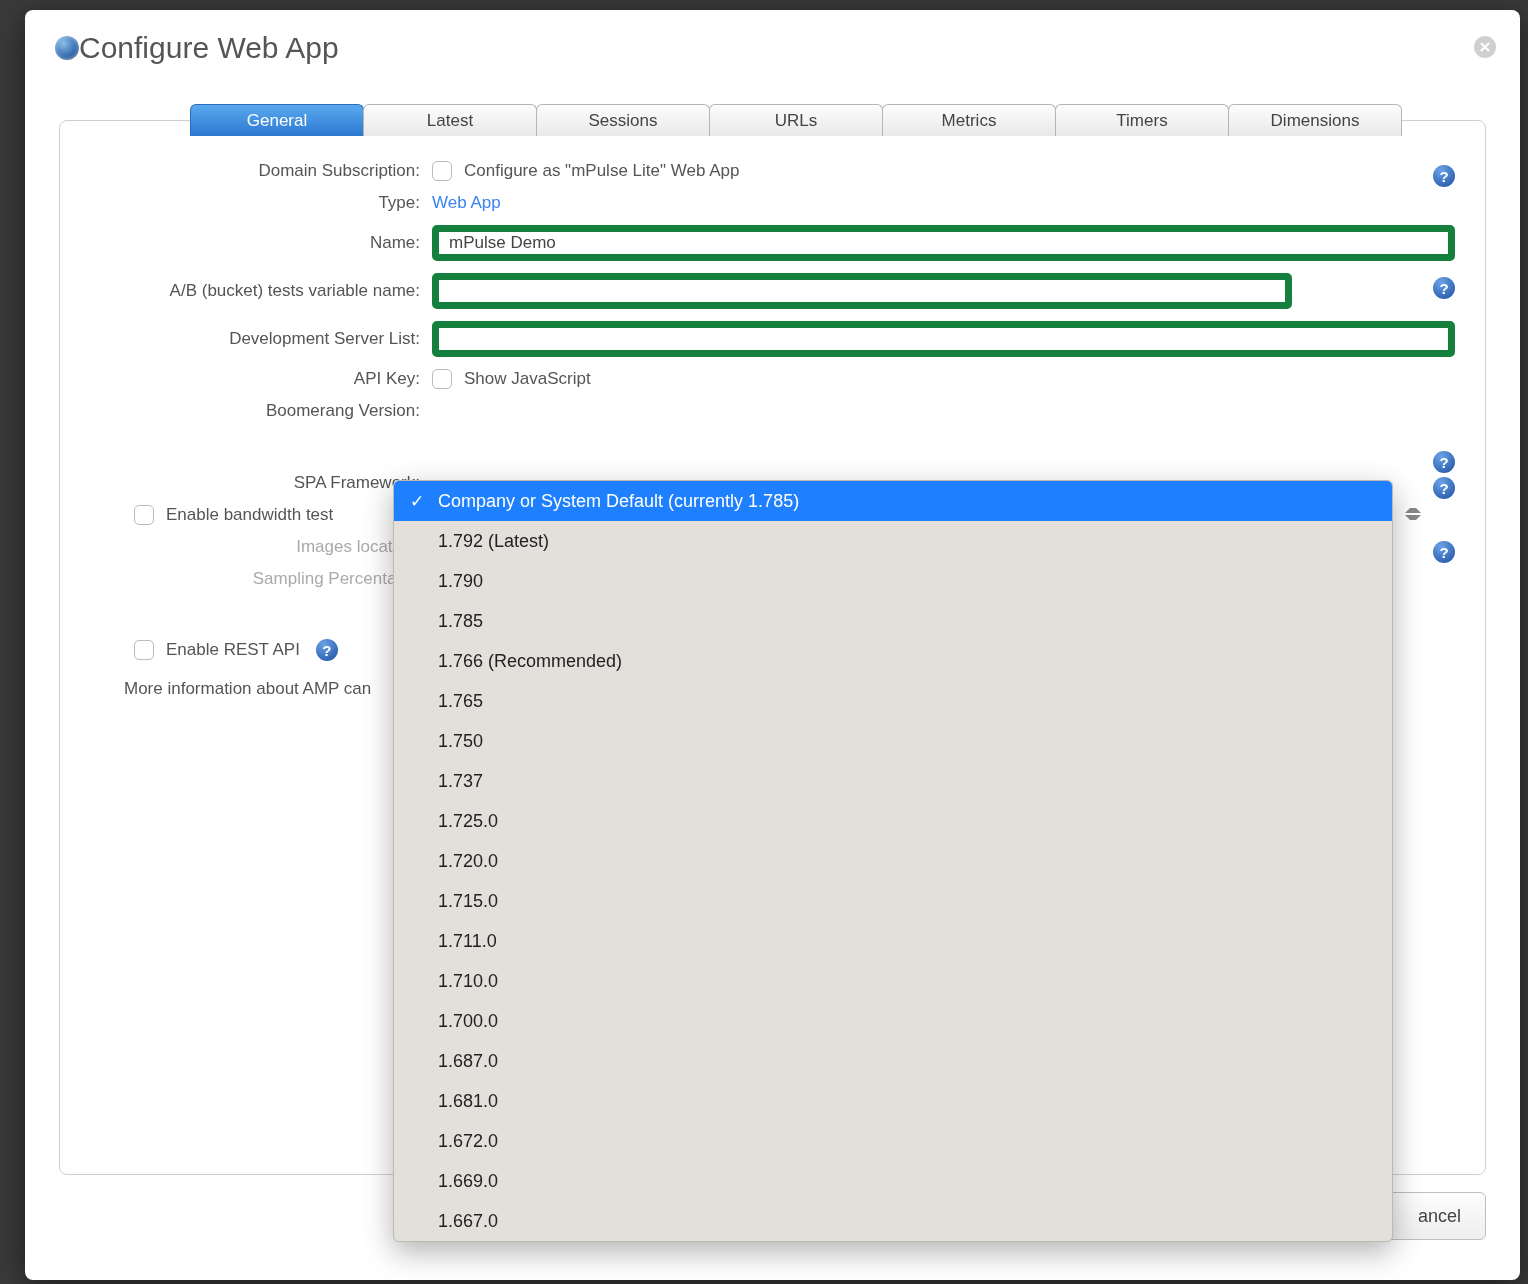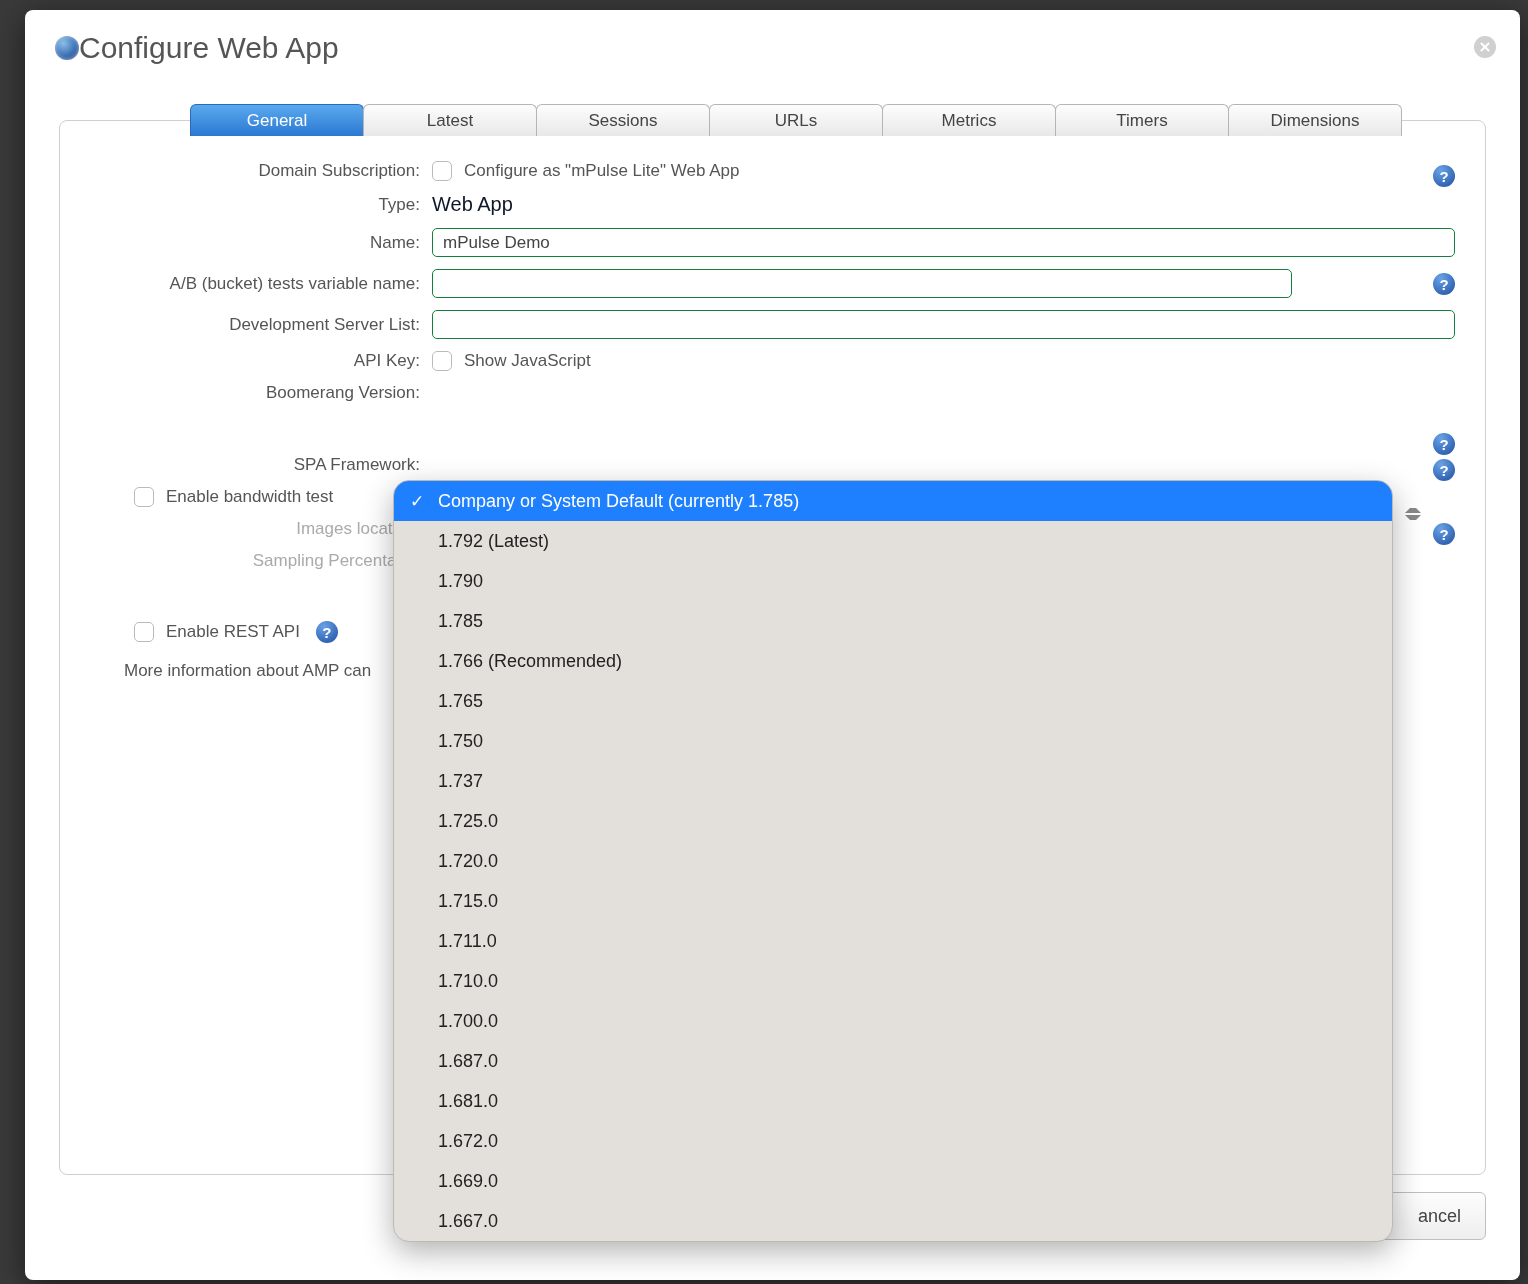--- a/index.html
+++ b/index.html
@@ -122,23 +122,23 @@
     color: #555;
     font-size: 17px;
   }
   .field-col {
     flex: 1;
     display: flex;
     align-items: center;
     gap: 12px;
   }
   .text-input {
-    height: 29px;
+    height: 36px;
     padding: 4px 10px;
-    border: 1px solid #15803d;
+    border: 7px solid #15803d;
     border-radius: 5px;
     font-size: 17px;
     color: #444;
     background: #fff;
     font-family: inherit;
   }
   .w-full { width: 100%; }
   .w-850 { width: 860px; }
   .w-400 { width: 402px; }
   .api-key {
@@ -150,21 +150,21 @@
     width: 20px;
     height: 20px;
     border: 1.5px solid #bbb;
     border-radius: 5px;
     background: #fff;
     display: inline-block;
     flex-shrink: 0;
     cursor: pointer;
   }
   .chk-lbl { color: #555; font-size: 17px; }
-  .static-val { color: #0f172a; font-size: 20px; }
+  .static-val { color: #3b82f6; font-size: 17px; }
 
   .help {
     position: absolute;
     right: 0px;
     top: 4px;
     width: 22px;
     height: 22px;
     border-radius: 50%;
     background: radial-gradient(circle at 35% 25%, #6aa2e6, #1d4fa0);
     color: #fff;
@@ -178,21 +178,21 @@
 
   .muted { color: #aaa; }
 
   .dropdown {
     position: absolute;
     left: 393px;
     top: 480px;
     width: 1000px;
     background: #e3e0db;
     border: 1px solid #bdb9b3;
-    border-radius: 16px;
+    border-radius: 6px;
     box-shadow: 0 10px 30px rgba(0,0,0,0.3);
     z-index: 20;
     overflow: hidden;
   }
   .dd-item {
     height: 40px;
     padding: 0 18px 0 44px;
     display: flex;
     align-items: center;
     font-size: 18px;

